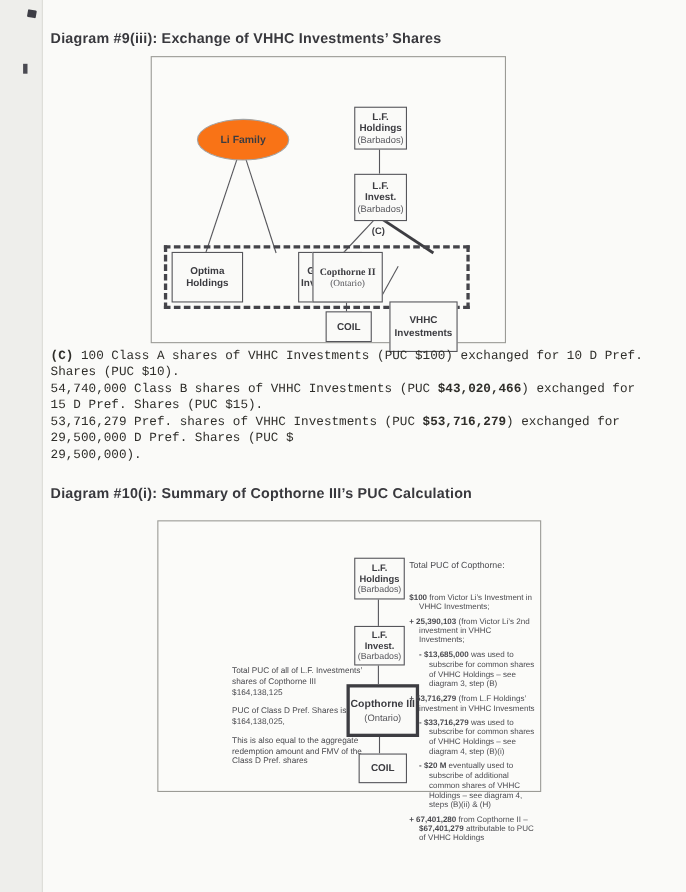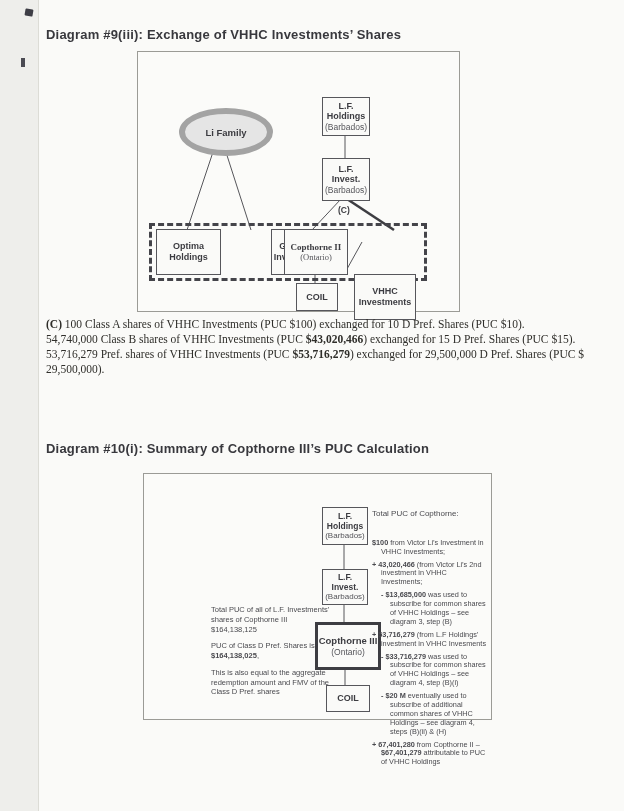--- a/index.html
+++ b/index.html
@@ -21,49 +21,49 @@
 
   .frame{position:absolute;border:1px solid #9b9b96;background:#fbfbf9;}
   .frame9{left:137px;top:51px;width:321px;height:259px;}
   .frame10{left:143px;top:473px;width:347px;height:245px;}
   .conn{position:absolute;left:0;top:0;}
 
   .node{position:absolute;border:1px solid #56565b;background:#fafaf8;display:flex;flex-direction:column;align-items:center;justify-content:center;text-align:center;line-height:1.18;}
   .node .b{font-weight:bold;font-size:9px;color:#3c3c41;}
   .node .r{font-weight:normal;font-size:8.5px;color:#55555a;text-align:right;}
 
-  .ellipse{position:absolute;left:41px;top:56px;width:82px;height:36px;border:6px solid #a3a3a3;border-radius:50%;background:#e5e5e5;display:flex;align-items:center;justify-content:center;font-weight:bold;font-size:9.5px;color:#3c3c41;}
+  .ellipse{position:absolute;left:41px;top:56px;width:82px;height:36px;border:1px solid #a3a3a3;border-radius:50%;background:#f97316;display:flex;align-items:center;justify-content:center;font-weight:bold;font-size:9.5px;color:#3c3c41;}
 
   
   .n-lfh9{left:184px;top:45px;width:46px;height:37px;}
   .n-lfi9{left:184px;top:106px;width:46px;height:41px;}
   .dashed{position:absolute;left:11px;top:171px;width:272px;height:52px;border:3px dashed #44444a;background:transparent;}
   .n-opt{left:18px;top:177px;width:63px;height:44px;}
   .n-gil{left:85px;top:177px;width:56px;height:44px;margin-left:48px;}
   .n-cop2{left:146px;top:177px;width:62px;height:44px;font-family:Liberation Serif, serif;}
   .n-vhhc{left:216px;top:177px;width:60px;height:44px;margin-top:45px;}
   .n-coil9{left:158px;top:231px;width:40px;height:26px;}
   .edge-label{position:absolute;left:200px;top:153px;font-weight:bold;font-size:8.5px;color:#3c3c41;}
 
-  .caption{position:absolute;left:46px;top:317px;width:552px;font-family:Liberation Serif, serif;font-size:11.5px;line-height:1.3;color:#2f2e2a;}
+  .caption{position:absolute;left:46px;top:317px;width:552px;font-family:Liberation Mono, monospace;font-size:11.5px;line-height:1.3;color:#2f2e2a;}
   .caption .cb{font-weight:bold;}
 
   
   .n-lfh10{left:178px;top:33px;width:44px;height:36px;}
   .n-lfi10{left:178px;top:95px;width:44px;height:34px;}
   .n-cop3{left:171px;top:148px;width:60px;height:42px;border:3px solid #3d3d42;}
   .n-coil10{left:182px;top:211px;width:42px;height:25px;}
   .n-lfh10 .b,.n-lfi10 .b{font-size:8.5px;}
   .n-lfh10 .r,.n-lfi10 .r{font-size:8px;}
   .n-cop3 .b{font-size:9.5px;}
   .n-cop3 .r{font-size:8.5px;}
 
   .left-note{position:absolute;left:67px;top:131px;width:120px;font-size:7.5px;line-height:1.3;color:#4a4a4f;}
   .left-note p{margin:0 0 7px 0;}
-  .left-note .b{font-weight:bold;}
+  .left-note .b{font-weight:normal;}
 
   .right-note{position:absolute;left:228px;top:35px;width:118px;font-size:7.3px;line-height:1.22;color:#4a4a4f;}
   .rn-head{font-size:8px;margin-bottom:20px;}
   .rn-item{margin-bottom:4px;}
   .lvl1{padding-left:9px;text-indent:-9px;}
   .lvl2{margin-left:9px;padding-left:9px;text-indent:-9px;}
   .right-note .b{font-weight:bold;}
 </style>
 </head>
 <body>
@@ -170,21 +170,21 @@
 
     <div class="left-note">
       <p>Total PUC of all of L.F. Investments’ shares of Copthorne III $164,138,125</p>
       <p><span>PUC of Class D Pref. Shares is </span><span class="b">$164,138,025</span><span>,</span></p>
       <p>This is also equal to the aggregate redemption amount and FMV of the Class D Pref. shares</p>
     </div>
 
     <div class="right-note">
       <div class="rn-head">Total PUC of Copthorne:</div>
       <div class="rn-item lvl1"><span class="b">$100</span><span> from Victor Li’s Investment in VHHC Investments;</span></div>
-      <div class="rn-item lvl1"><span class="b">+ 43,020,466</span><span> (from Victor Li’s 2nd investment in VHHC Investments;</span></div>
+      <div class="rn-item lvl1"><span class="b">+ 25,390,103</span><span> (from Victor Li’s 2nd investment in VHHC Investments;</span></div>
       <div class="rn-item lvl2"><span class="b">- $13,685,000</span><span> was used to subscribe for common shares of VHHC Holdings – see diagram 3, step (B)</span></div>
       <div class="rn-item lvl1"><span class="b">+ 53,716,279</span><span> (from L.F Holdings’ investment in VHHC Invesments</span></div>
       <div class="rn-item lvl2"><span class="b">- $33,716,279</span><span> was used to subscribe for common shares of VHHC Holdings – see diagram 4, step (B)(i)</span></div>
       <div class="rn-item lvl2"><span class="b">- $20 M</span><span> eventually used to subscribe of additional common shares of VHHC Holdings – see diagram 4, steps (B)(ii) &amp; (H)</span></div>
       <div class="rn-item lvl1"><span class="b">+ 67,401,280</span><span> from Copthorne II – </span><span class="b">$67,401,279</span><span> attributable to PUC of VHHC Holdings</span></div>
     </div>
   </div>
 </div>
 
 </body></html>

